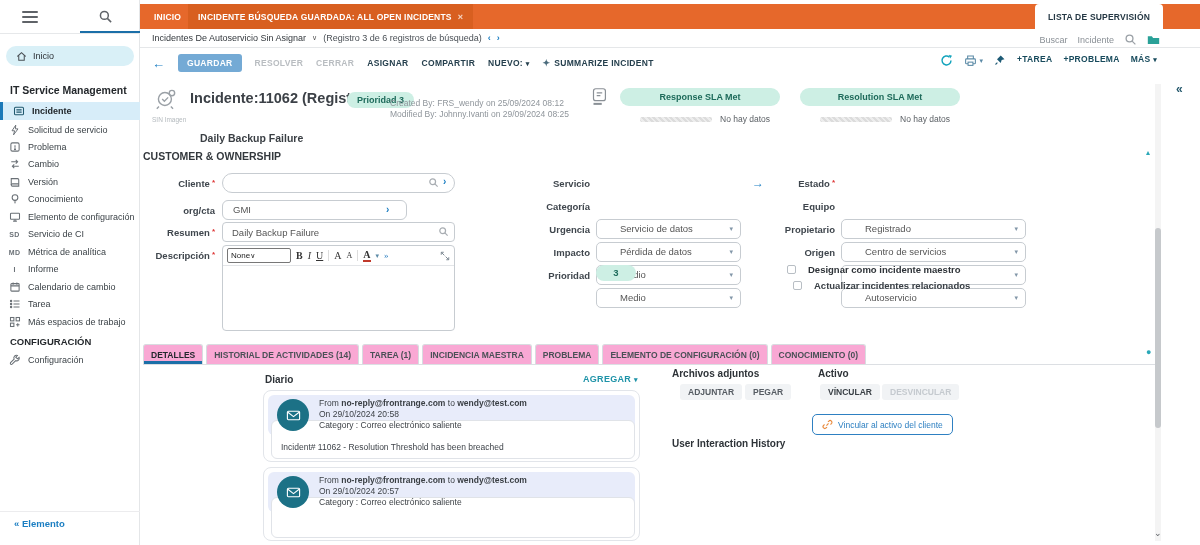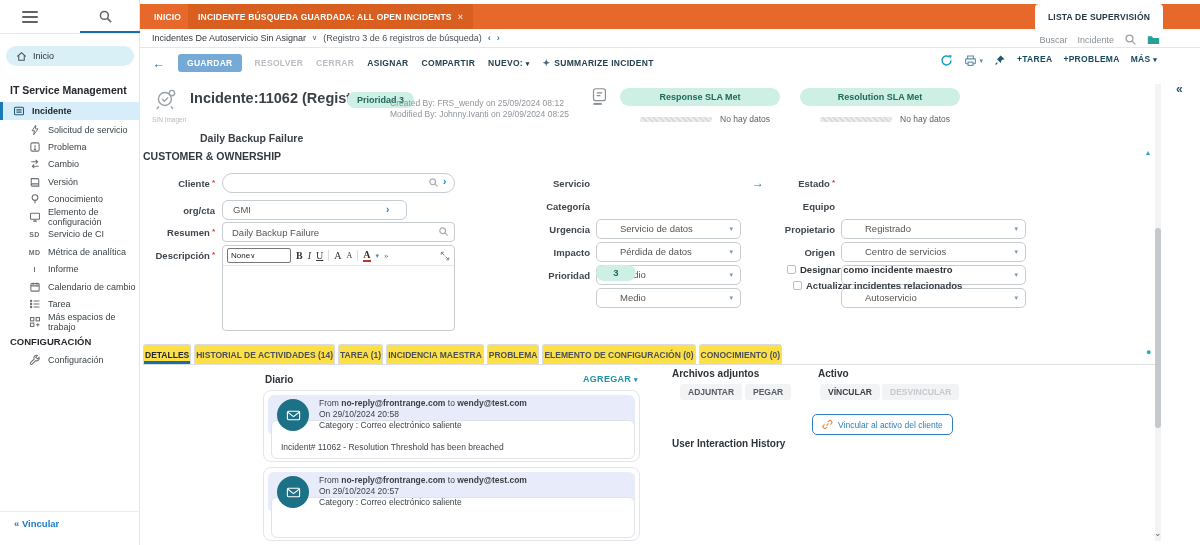--- a/index.html
+++ b/index.html
@@ -9,21 +9,21 @@
   .abs { position:absolute; }
 
   
   #sidebar { position:absolute; left:0; top:0; width:140px; height:545px; background:#fff; border-right:1px solid #e4e6e8; }
   .sb-topline { position:absolute; left:0; top:33px; width:140px; height:1px; background:#e6e8ea; }
   .sb-bluebar { position:absolute; left:80px; top:31px; width:60px; height:3px; background:#1B6FA8; }
   .burger { position:absolute; left:22px; top:11px; width:16px; cursor:pointer; }
   .burger i { display:block; height:2px; background:#5f6368; margin-bottom:3px; border-radius:1px; }
   .sb-home { position:absolute; left:6px; top:46px; width:128px; height:20px; background:#D9F0F7; border-radius:12px; display:flex; align-items:center; gap:6px; padding:0 10px; font-size:9px; color:#2c3136; }
   .sb-section { position:absolute; left:10px; font-size:10.5px; font-weight:bold; color:#24282c; }
-  .sbi { position:absolute; left:0; width:140px; height:16px; display:flex; align-items:center; gap:7px; padding-left:28px; font-size:9px; color:#3c4348; cursor:pointer; }
+  .sbi { position:absolute; left:0; width:140px; height:16px; display:flex; align-items:center; gap:7px; padding-left:8px; font-size:9px; color:#3c4348; cursor:pointer; }
   .sbi .ic { width:13px; display:flex; justify-content:center; color:#6a7076; flex:none; }
   .sbi.sel { background:#D7EDF9; border-left:3px solid #1B79B8; padding-left:9px; height:18px; color:#1d2226; font-weight:bold; }
   .sbi.sel .ic { color:#20586e; }
   .badge-ic { font-size:7px; font-weight:bold; color:#5f6871; letter-spacing:.3px; }
   .sb-collapse { position:absolute; left:14px; top:518px; font-size:9.5px; font-weight:bold; color:#1B7EC2; cursor:pointer; }
   .sb-botline { position:absolute; left:0; top:511px; width:140px; height:1px; background:#ececee; }
 
   
   #tabbar { position:absolute; left:140px; top:4px; width:1060px; height:25px; background:#E6682B; }
   .wtab { position:absolute; top:0; height:25px; display:flex; align-items:center; gap:6px; font-size:8.5px; font-weight:bold; letter-spacing:.2px; padding:0 10px; cursor:pointer; white-space:nowrap; }
@@ -60,34 +60,34 @@
 
   
   .flbl { position:absolute; font-size:9.5px; font-weight:bold; color:#3f464d; text-align:right; white-space:nowrap; }
   .req { color:#d33; font-size:8px; vertical-align:top; margin-left:2px; }
   .inp, .dd, .box { position:absolute; height:20px; border:1px solid #c7ccd1; background:#fff; font-size:9.5px; color:#555; }
   .inp { border-radius:10px; padding:0 26px 0 9px; font-family:"Liberation Sans",sans-serif; }
   .inp.sq { border-radius:4px; }
   .dd { border-radius:5px; line-height:18px; padding:0 18px 0 23px; cursor:pointer; white-space:nowrap; overflow:hidden;margin-top:46px; }
   .dd .dc { position:absolute; right:7px; top:0; font-size:7px; color:#8296a8; line-height:18px; }
   .blue-arr { color:#1B7EC2; font-weight:bold; }
-  .cbrow { position:absolute; display:flex; align-items:center; gap:4px; font-size:9.5px; font-weight:bold; color:#2e3338; }
+  .cbrow { position:absolute; display:flex; align-items:center; gap:12px; font-size:9.5px; font-weight:bold; color:#2e3338; }
   .cb { width:9px; height:9px; border:1px solid #b8bec4; border-radius:2px; background:#fff; flex:none; cursor:pointer; }
 
   
   #rte { position:absolute; left:222px; top:245px; width:233px; height:86px; border:1px solid #c7ccd1; border-radius:4px; background:#fff; }
   #rte .bar { height:20px; border-bottom:1px solid #e3e5e8; display:flex; align-items:center; gap:5px; padding:0 4px; }
   #rte .sel { width:64px; height:15px; border:1px solid #777; border-radius:2px; font-size:8px; color:#222; display:flex; align-items:center; padding:0 3px; cursor:pointer; }
   #rte .rbtn { font-family:"Liberation Serif",serif; font-size:10px; color:#333; cursor:pointer; line-height:1; }
   #rte .vr { width:1px; height:11px; background:#ddd; }
   #rte .body { padding:4px 6px; font-family:"Liberation Serif",serif; font-size:9.5px; color:#4a4f54; }
 
   
   #dtabs { position:absolute; left:143px; top:344px; width:1014px; border-bottom:1px solid #dcdfe3; display:flex; align-items:flex-end; gap:3px; }
-  .dtab { border:1px solid #d8dce0; border-bottom:none; background:#fde047; border-radius:3px 3px 0 0; padding:5px 1px 4px; font-size:8.5px; font-weight:bold; color:#4a5056; cursor:pointer; white-space:nowrap; }
+  .dtab { border:1px solid #d8dce0; border-bottom:none; background:#f9a8d4; border-radius:3px 3px 0 0; padding:5px 7px 4px; font-size:8.5px; font-weight:bold; color:#4a5056; cursor:pointer; white-space:nowrap; }
   .dtab.active { color:#23282d; box-shadow:inset 0 -3px 0 #1B6FA8; }
 
   
   .panel-h { position:absolute; font-size:10px; font-weight:bold; color:#2e3338; }
   .jcard { position:absolute; left:263px; width:377px; background:#fff; border:1px solid #e2e5ea; border-radius:8px; }
   .jlav { position:absolute; left:4px; top:4px; right:4px; height:40px; background:#E8ECFA; border-radius:6px; }
   .jmsg { position:absolute; left:7px; right:4px; background:#fff; border:1px solid #e0e3e8; border-radius:6px; }
   .jcircle { position:absolute; left:13px; top:8px; width:32px; height:32px; border-radius:50%; background:#1C7186; display:flex; align-items:center; justify-content:center; }
   .jtext { position:absolute; left:55px; top:7px; font-size:8.5px; color:#3a3f44; line-height:11px; white-space:nowrap; }
   .jtext .b { font-weight:bold; }
@@ -250,21 +250,21 @@
           <svg width="12" height="12" viewBox="0 0 16 16" fill="none" stroke="currentColor" stroke-width="1.4">
             <path d="M13.5 4.5a3.5 3.5 0 0 1-4.6 4.4L4.2 13.6a1.5 1.5 0 0 1-2.1-2.1L6.8 6.8A3.5 3.5 0 0 1 11.2 2L9 4.2l2.3 2.3z"></path>
           </svg>
         </span>
       <span>Configuración</span>
     </div>
 
     <div class="sb-botline"></div>
     <div class="sb-collapse">
       <span>«</span>
-      <span>Vincular</span>
+      <span>Elemento</span>
     </div>
   </div>
 
   <div id="tabbar">
     <div class="wtab plain" style="left:4px">
       <span>INICIO</span>
     </div>
     <div class="wtab dark" style="left:48px">
       <span>INCIDENTE BÚSQUEDA GUARDADA: ALL OPEN INCIDENTS</span>
       <span class="x">×</span>

